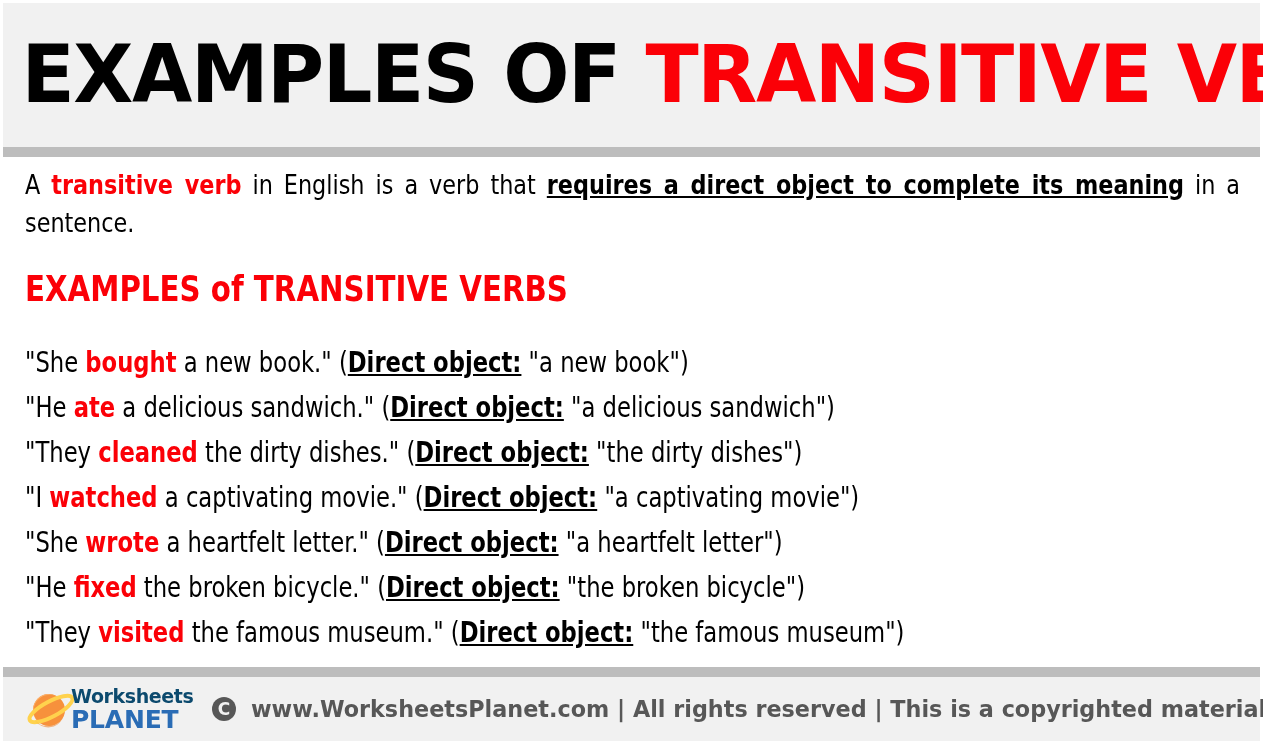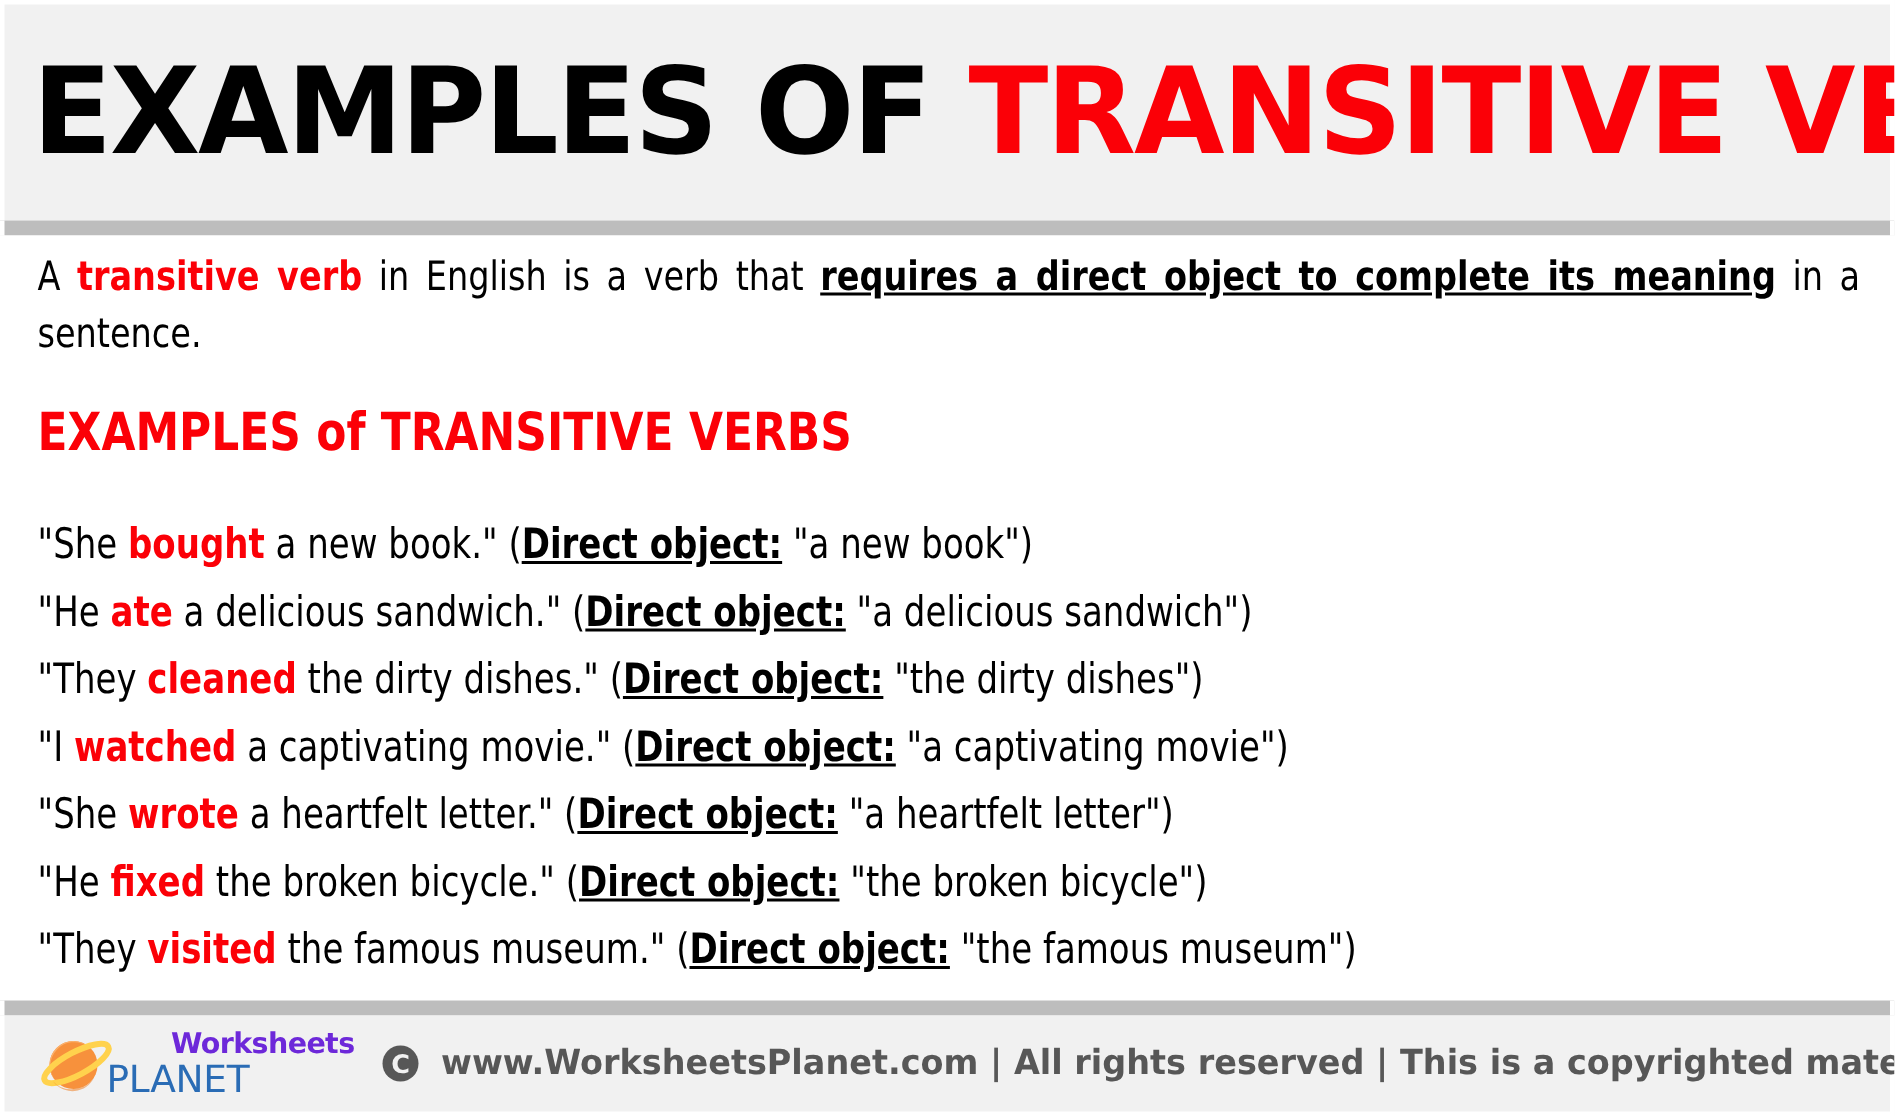--- a/index.html
+++ b/index.html
@@ -171,27 +171,26 @@
     display: flex;
     flex-direction: column;
     line-height: 1;
     flex: none;
     margin-left: -8px;
   }
   .logo-worksheets {
     font-family: "DejaVu Sans", sans-serif;
     font-weight: bold;
     font-size: 19px;
-    color: #6d28d9;
+    color: #0c4a6e;
     letter-spacing: -0.4px;
-    margin-left: 43px;
   }
   .logo-planet-txt {
     font-family: "DejaVu Sans", sans-serif;
-    font-weight: normal;
+    font-weight: bold;
     font-size: 25px;
     color: #2a6cb5;
     letter-spacing: -0.2px;
     margin-top: 1px;
   }
 
   .copy-icon {
     width: 26px;
     height: 26px;
     flex: none;

